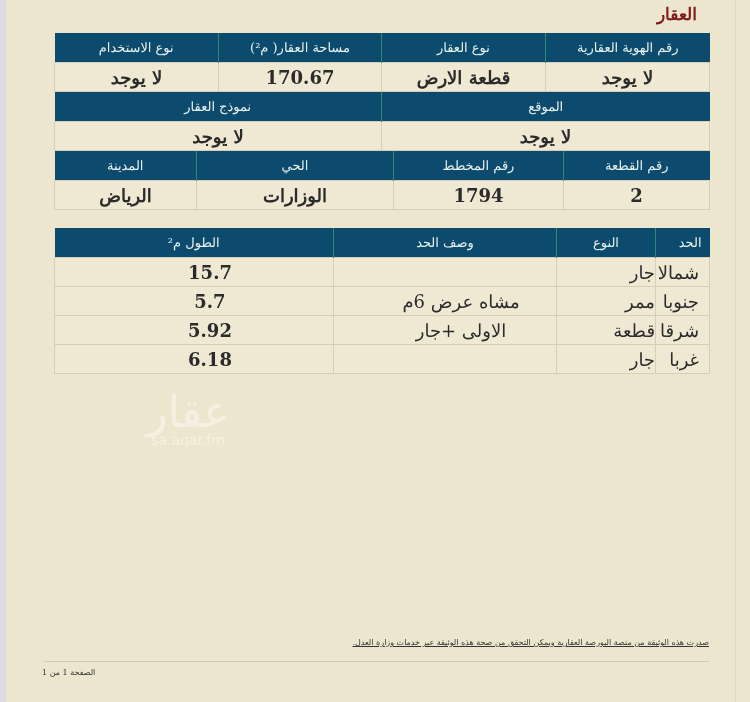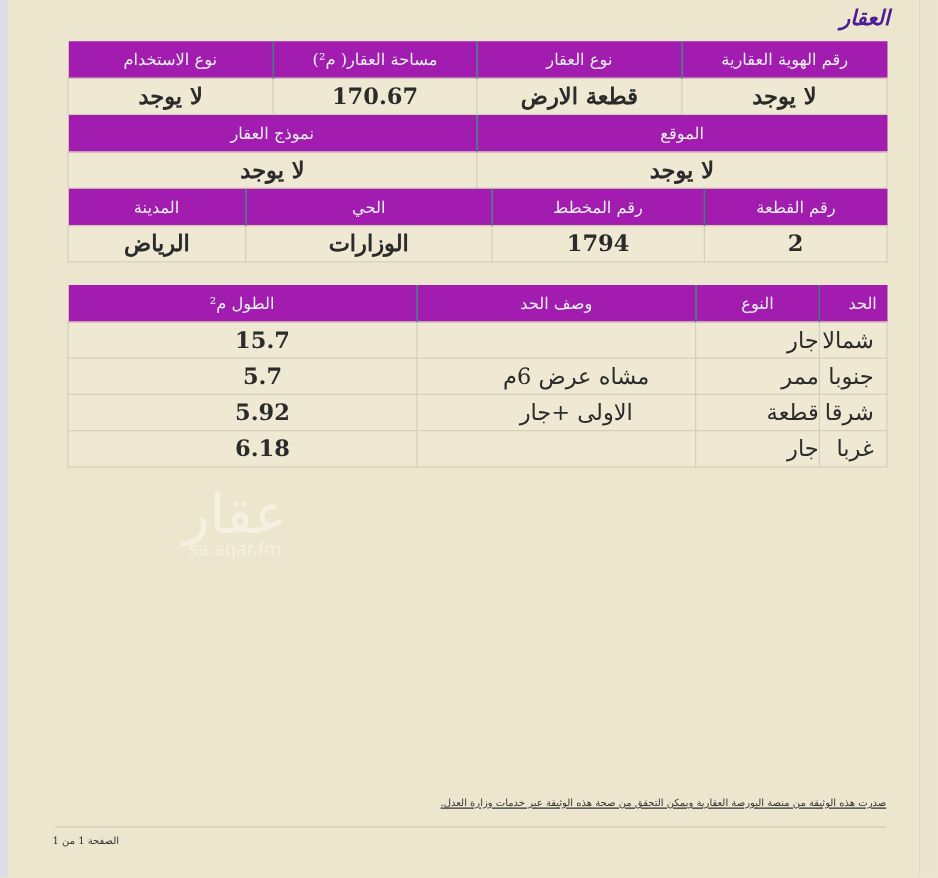--- a/index.html
+++ b/index.html
@@ -11,31 +11,30 @@
   }
   .page-edge-left {
     position:absolute; left:0; top:0; width:6px; height:702px;
     background:#dcdbe6;
   }
   .page-edge-right {
     position:absolute; right:0; top:0; width:14px; height:702px;
     background:#ebe5d0; border-left:1px solid #e2dcc6;
   }
   .section-title {
-    position:absolute; right:38px; top:4px;
-    font-size:17px; font-weight:bold; color:#4c1d95;
+    position:absolute; right:53px; top:4px;
+    font-size:17px; font-weight:bold; color:#7f1d1d;
     direction:rtl;
-    font-style:italic;
   }
   table.grid {
     position:absolute; left:54px; width:655px;
     border-collapse:collapse; direction:rtl; table-layout:fixed;
   }
   table.grid th {
-    background:#a21caf; color:#e8f2ec;
+    background:#0c4a6e; color:#e8f2ec;
     font-weight:normal; font-size:13px; height:29px;
     border-left:1px solid #2e8a75; padding:0;
   }
   table.grid th:last-child { border-left:none; }
   table.grid td {
     background:#efe9d4; color:#2b2b2b; font-size:18px; font-weight:bold;
     height:28px; text-align:center; border:1px solid #d5cfba; padding:0;
   }
   #t1 { top:33px; }
   #t2 { top:92px; }

